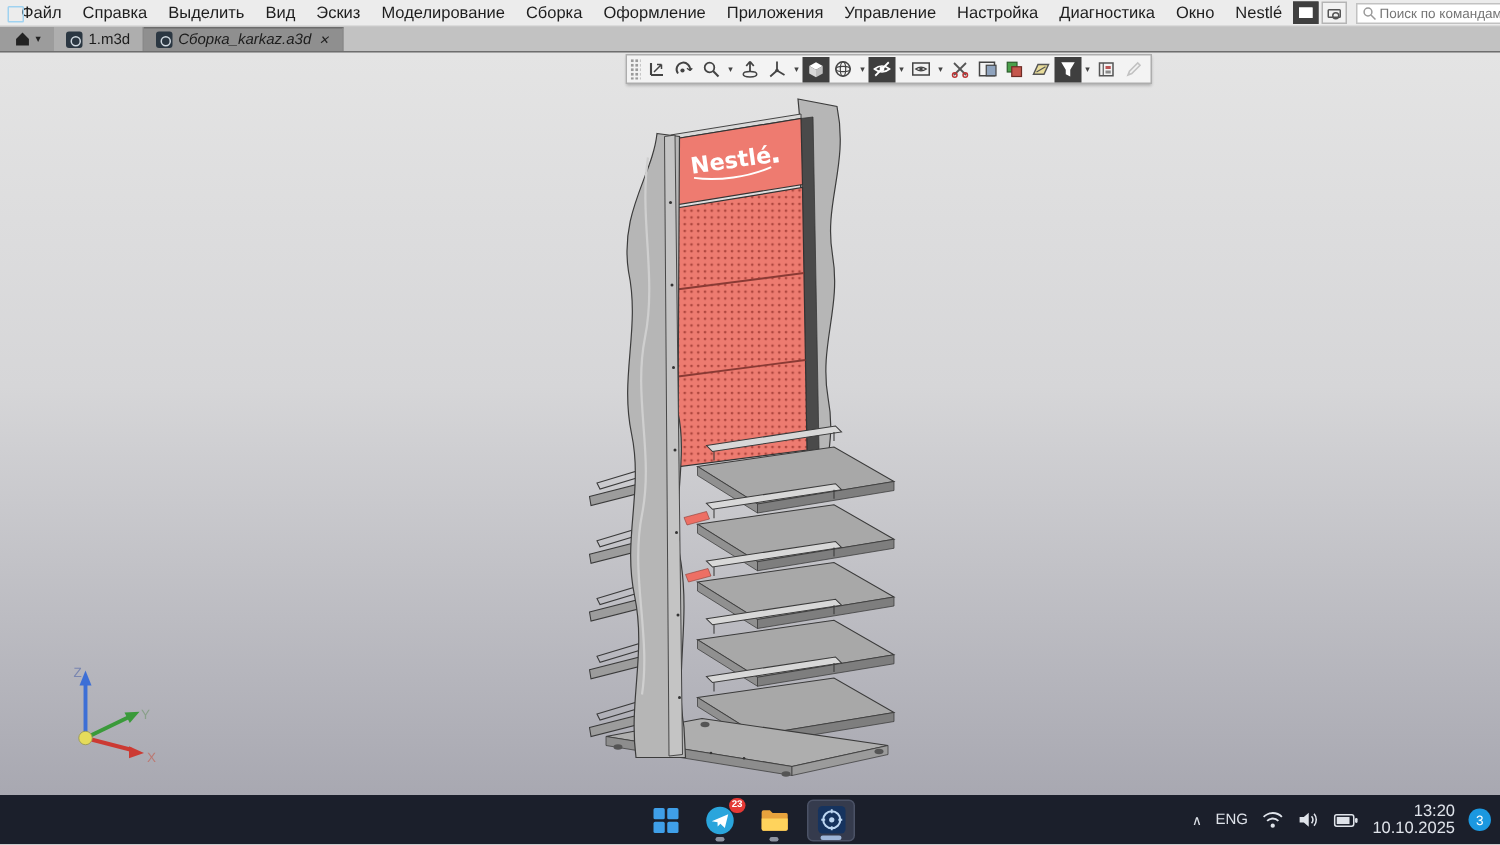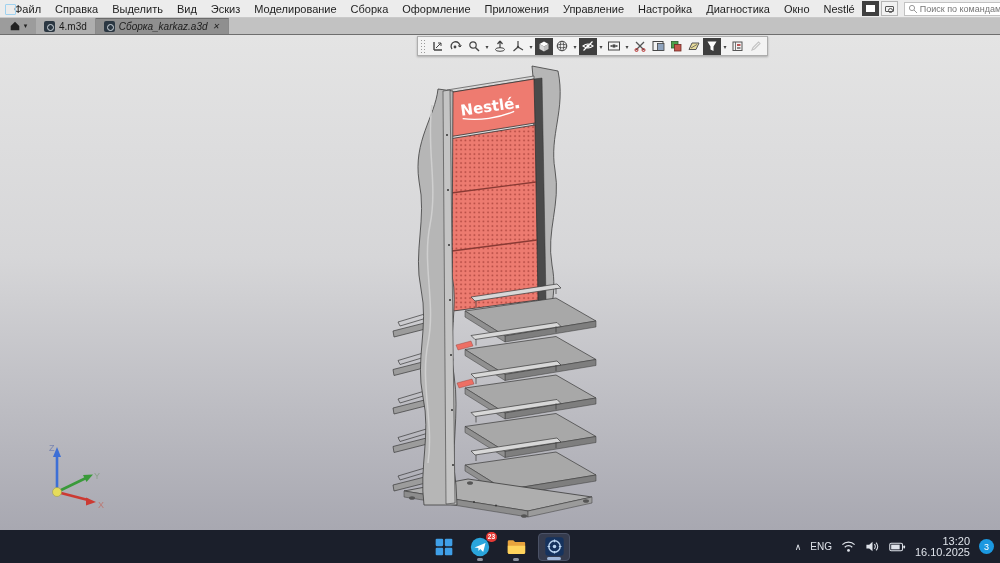--- a/index.html
+++ b/index.html
@@ -128,21 +128,21 @@
 
   <div class="tabbar">
     <div class="home-seg">
       <svg width="12" height="12" viewBox="0 0 14 14">
         <path d="M2,7 L7,2 L12,7 L12,12 L2,12 Z" fill="#222"></path>
       </svg>
       <span class="caret">▾</span>
     </div>
     <div class="tab inactive">
       <span class="tab-icon"></span>
-      <span>4.m3d</span>
+      <span>1.m3d</span>
     </div>
     <div class="tab active">
       <span class="tab-icon"></span>
       <span>Сборка_karkaz.a3d</span>
       <span class="tab-close">✕</span>
     </div>
   </div>
 
   <div class="viewport">
 
@@ -446,19 +446,19 @@
         <polygon points="1.5,4.5 4.5,4.5 8,1.5 8,11.5 4.5,8.5 1.5,8.5" fill="#dfe3ea"></polygon>
         <path d="M10,4 A4,4 0 0 1 10,9 M11.8,2.3 A6.5,6.5 0 0 1 11.8,10.7" fill="none" stroke="#dfe3ea" stroke-width="1.1"></path>
       </svg>
       <svg width="17" height="12" viewBox="0 0 18 12">
         <rect x="0.8" y="2" width="13.5" height="8" rx="1.5" fill="none" stroke="#dfe3ea" stroke-width="1.1"></rect>
         <rect x="2.3" y="3.5" width="9" height="5" fill="#dfe3ea"></rect>
         <rect x="15.2" y="4.3" width="1.8" height="3.4" rx="0.8" fill="#dfe3ea"></rect>
       </svg>
       <div class="clock">
         <div>13:20</div>
-        <div>16.10.2025</div>
+        <div>10.10.2025</div>
       </div>
       <div class="notif-badge">3</div>
     </div>
   </div>
 
 </div>
 
 </body></html>

